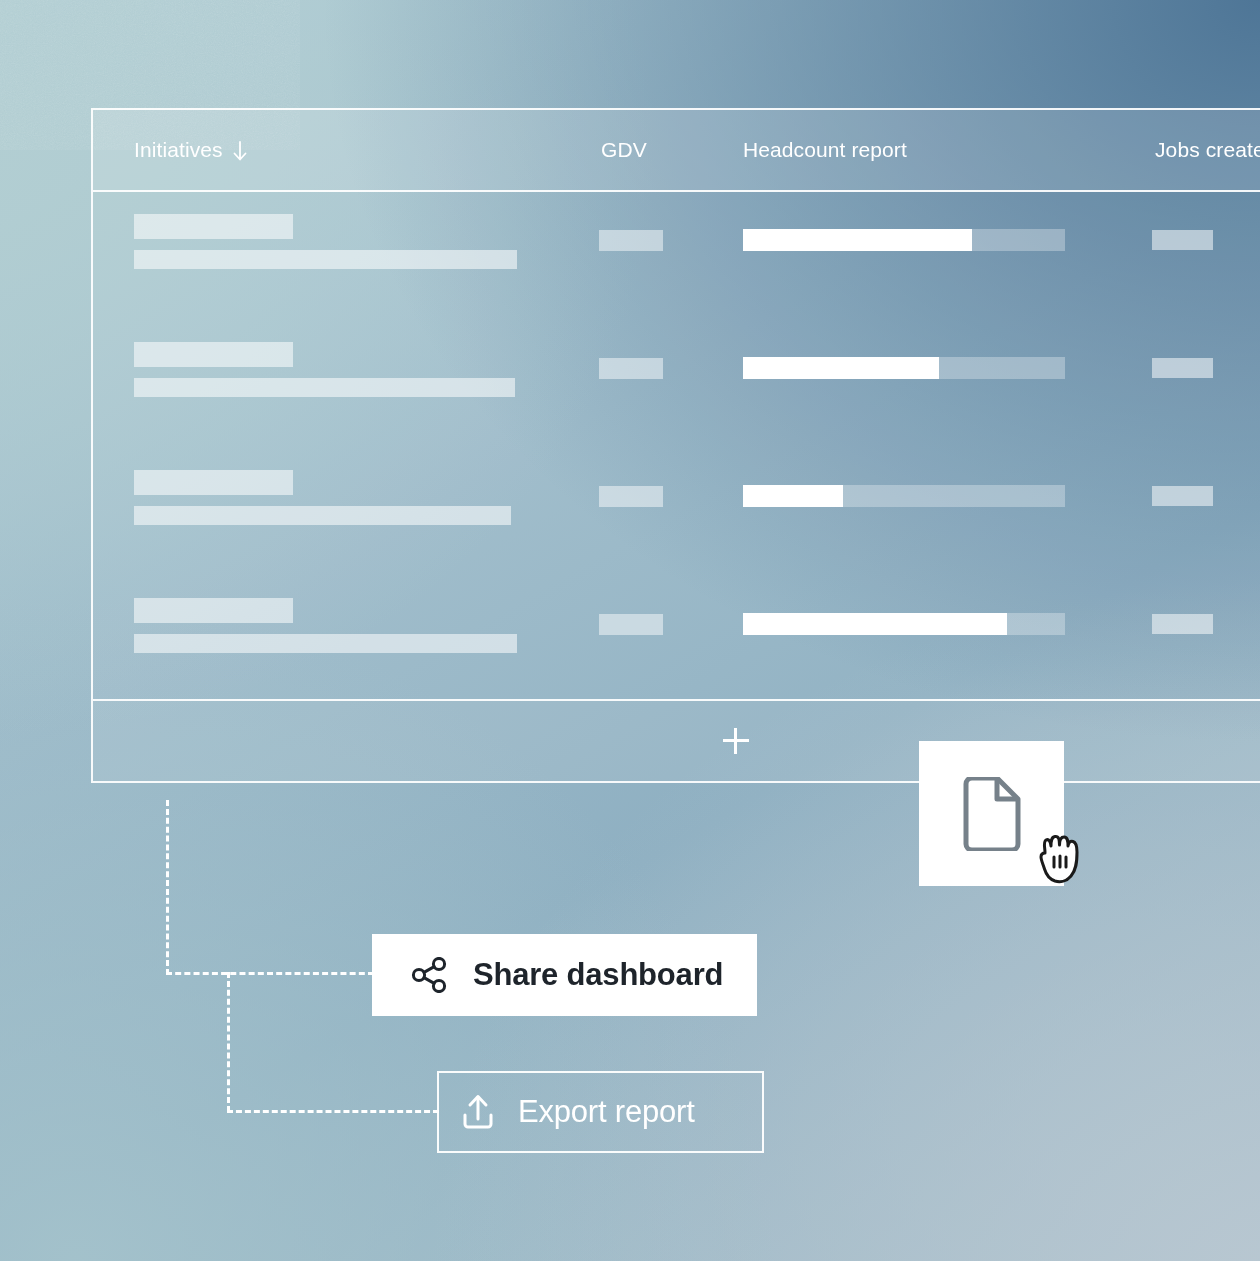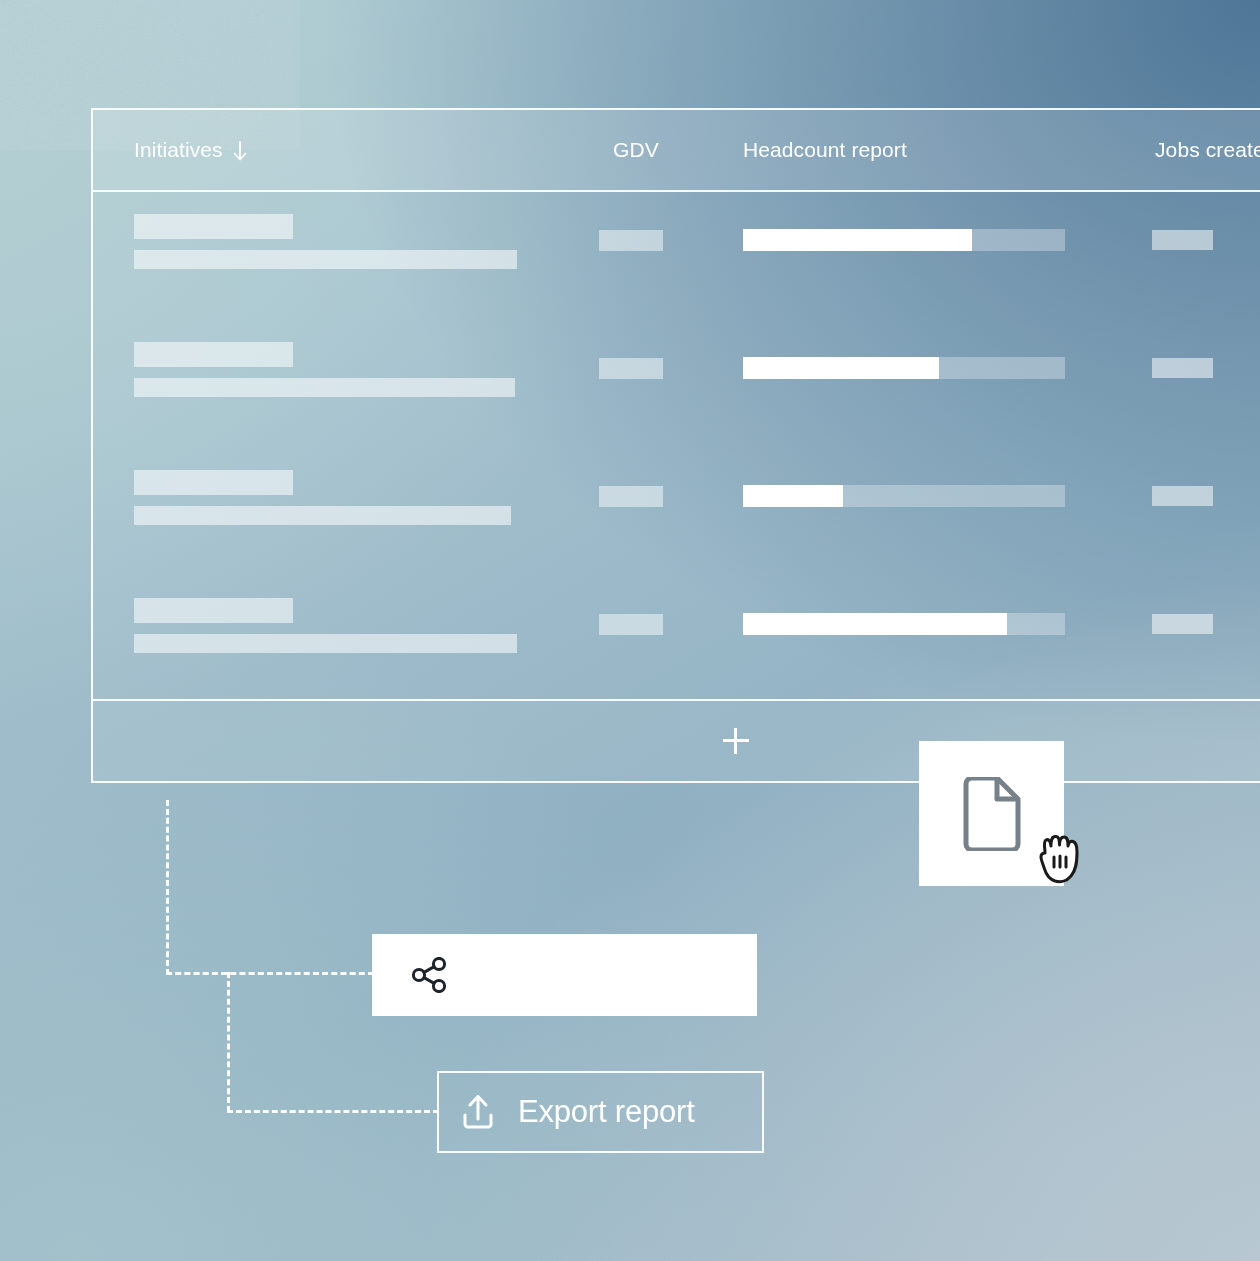--- a/index.html
+++ b/index.html
@@ -56,21 +56,21 @@
     transform: translateY(-50%);
     color: #ffffff;
     font-size: 21px;
     letter-spacing: .1px;
     white-space: nowrap;
     display: flex;
     align-items: center;
     gap: 10px;
   }
   .th-initiatives { left: 41px; }
-  .th-gdv        { left: 520px; justify-content: center; }
+  .th-gdv        { left: 508px; justify-content: center; }
   .th-headcount  { left: 650px; }
   .th-jobs       { left: 1062px; }
   .sort-icon {
     display: inline-block;
     width: 14px;
     height: 20px;
     position: relative;
     top: 1px;
   }
   .sort-icon svg { display:block; }
@@ -350,20 +350,21 @@
 
 <div class="btn" id="share-btn">
   <span class="btn-icon">
     <svg width="38" height="36" viewBox="0 0 38 36" fill="none">
       <circle cx="28" cy="7" r="5.6" stroke="#1e242b" stroke-width="3"></circle>
       <circle cx="28" cy="29" r="5.6" stroke="#1e242b" stroke-width="3"></circle>
       <circle cx="8" cy="18" r="5.6" stroke="#1e242b" stroke-width="3"></circle>
       <path d="M13 15.4 L23.2 9.6 M13 20.6 L23.2 26.4" stroke="#1e242b" stroke-width="3" stroke-linecap="round"></path>
     </svg>
   </span>
+  <span class="btn-label">Share dashboard</span>
 </div>
 
 <div class="btn" id="export-btn">
   <span class="btn-icon">
     <svg width="36" height="38" viewBox="0 0 36 38" fill="none">
       <path d="M18 26 V4" stroke="#ffffff" stroke-width="3" stroke-linecap="round"></path>
       <path d="M10 12 L18 3.5 L26 12" stroke="#ffffff" stroke-width="3" stroke-linecap="round" stroke-linejoin="round"></path>
       <path d="M5 22 V31 A3 3 0 0 0 8 34 H28 A3 3 0 0 0 31 31 V22" stroke="#ffffff" stroke-width="3" stroke-linecap="round" stroke-linejoin="round"></path>
     </svg>
   </span>

